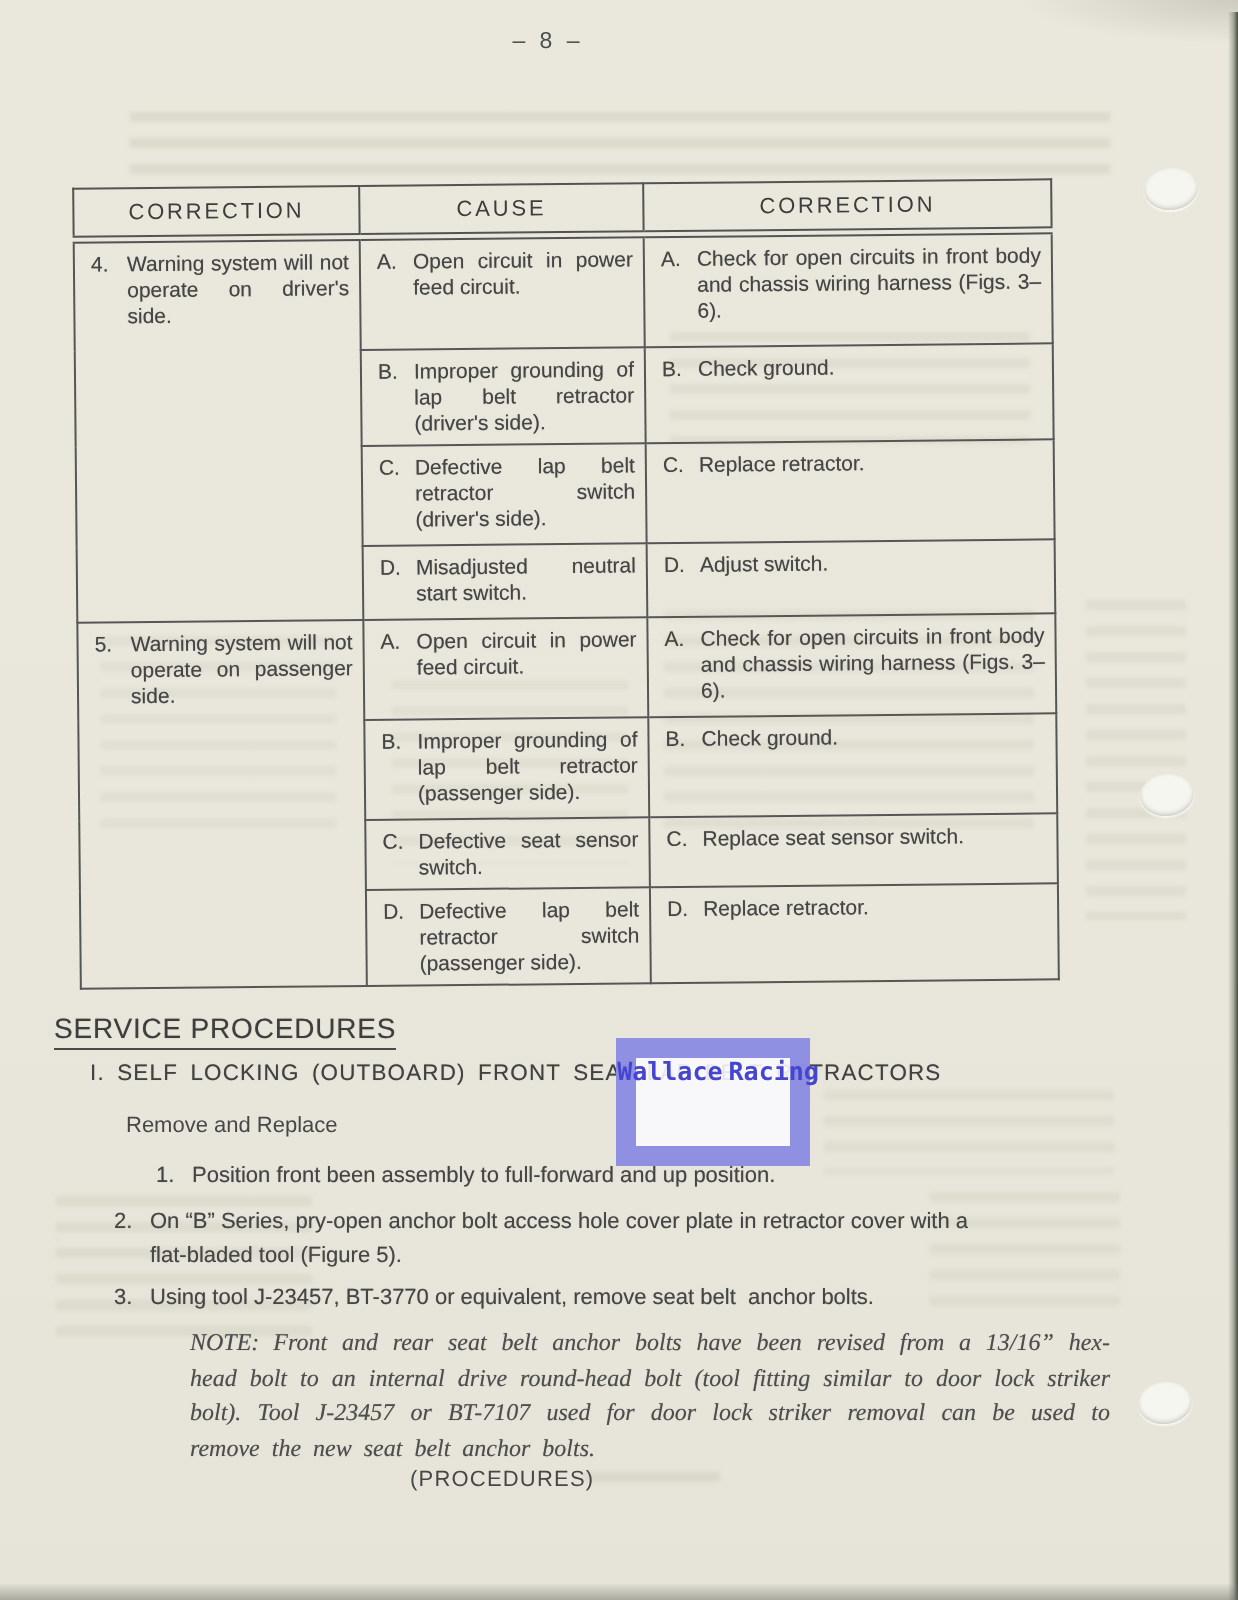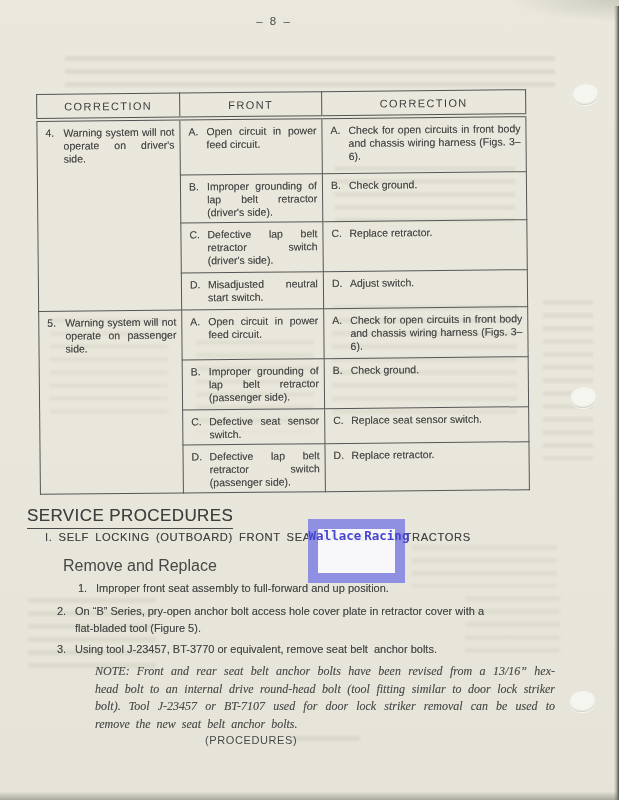--- a/index.html
+++ b/index.html
@@ -29,26 +29,26 @@
     border:1.4px solid #565656; vertical-align:top;
     padding:5px 5px 3px 8px; font-size:10.5px; line-height:13px; color:#454545;
     text-shadow:0 0 0.4px rgba(70,70,70,0.55);
   }
   .cf { display:flex; gap:5px; }
   .cf .lbl { flex:0 0 13px; }
   .cf .txt { flex:1; text-align:justify; hyphens:manual; }
   
   .abs { position:absolute; }
   .sp-heading {
-    left:27px; top:506px; font-size:17px; letter-spacing:0.4px; color:#3e3e3e;
+    left:27px; top:506px; font-size:14px; letter-spacing:0.4px; color:#3e3e3e;
     border-bottom:1.2px solid #4a4a4a; padding-bottom:2px;
     text-shadow:0 0 0.4px rgba(70,70,70,0.55);
   }
   .section-title { left:45px; top:531px; font-size:11.2px; letter-spacing:0.6px; word-spacing:2.5px; color:#414141; text-shadow:0 0 0.4px rgba(70,70,70,0.5); }
-  .subheading { left:63px; top:557px; font-size:16px; color:#474747; }
+  .subheading { left:63px; top:557px; font-size:11px; color:#474747; }
   .step { position:absolute; display:flex; gap:4px; font-size:11px; line-height:17px; color:#454545; text-shadow:0 0 0.4px rgba(70,70,70,0.5); }
   .step .step-num { flex:0 0 14px; }
   .step .step-text { flex:1; white-space:pre-wrap; }
   .note-block {
     left:95px; top:663px; width:460px;
     font-family:"Liberation Serif", serif; font-style:italic;
     font-size:12px; line-height:17.5px; color:#4d4d4d;
     text-align:justify; word-spacing:3px; text-shadow:0 0 0.4px rgba(80,80,80,0.5);
   }
   .note-label { margin-right:7px; }
@@ -116,21 +116,21 @@
 
   <table class="trouble-table">
     <colgroup>
         <col class="c1">
         <col class="c2">
         <col class="c3">
       </colgroup>
     <thead>
       <tr>
         <th>CORRECTION</th>
-        <th>FRONT</th>
+        <th>CAUSE</th>
         <th>CORRECTION</th>
       </tr>
     </thead>
     <tbody id="tbody">
         <tr style="height: 56px;">
           <td rowspan="4">
             <div class="cf">
               <span class="lbl">4.</span>
               <span class="txt">Warning system will not operate on driv­er's side.</span>
             </div>
@@ -255,21 +255,21 @@
       </tbody>
   </table>
 
   <div class="abs sp-heading">SERVICE PROCEDURES</div>
   <div class="abs section-title">I. SELF LOCKING (OUTBOARD) FRONT SEAT LAP BELT RETRACTORS</div>
   <div class="abs subheading">Remove and Replace</div>
 
   <div id="steps">
       <div class="step" style="left: 78px; top: 580px; width: 468px;">
         <span class="step-num">1.</span>
-        <span class="step-text">Improper front seat assembly to full-forward and up position.</span>
+        <span class="step-text">Position front been assembly to full-forward and up position.</span>
       </div>
       <div class="step" style="left: 57px; top: 603px; width: 482px;">
         <span class="step-num">2.</span>
         <span class="step-text">On “B” Series, pry-open anchor bolt access hole cover plate in retractor cover with a
 flat-bladed tool (Figure 5).</span>
       </div>
       <div class="step" style="left: 57px; top: 641px; width: 492px;">
         <span class="step-num">3.</span>
         <span class="step-text">Using tool J-23457, BT-3770 or equivalent, remove seat belt  anchor bolts.</span>
       </div>

